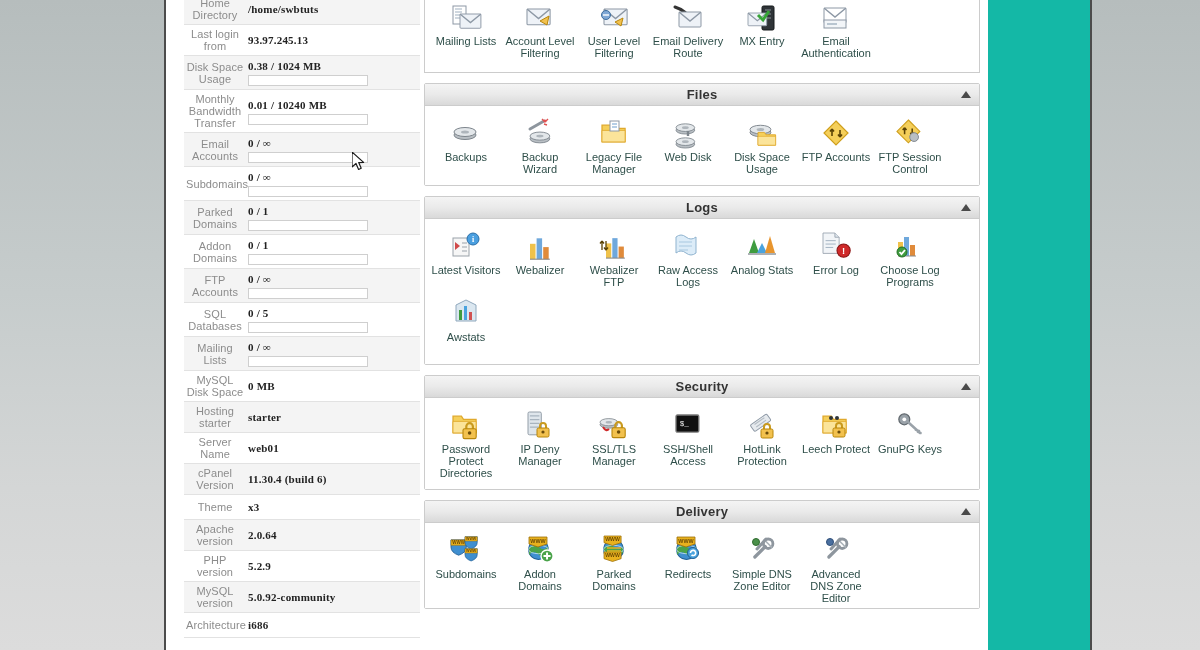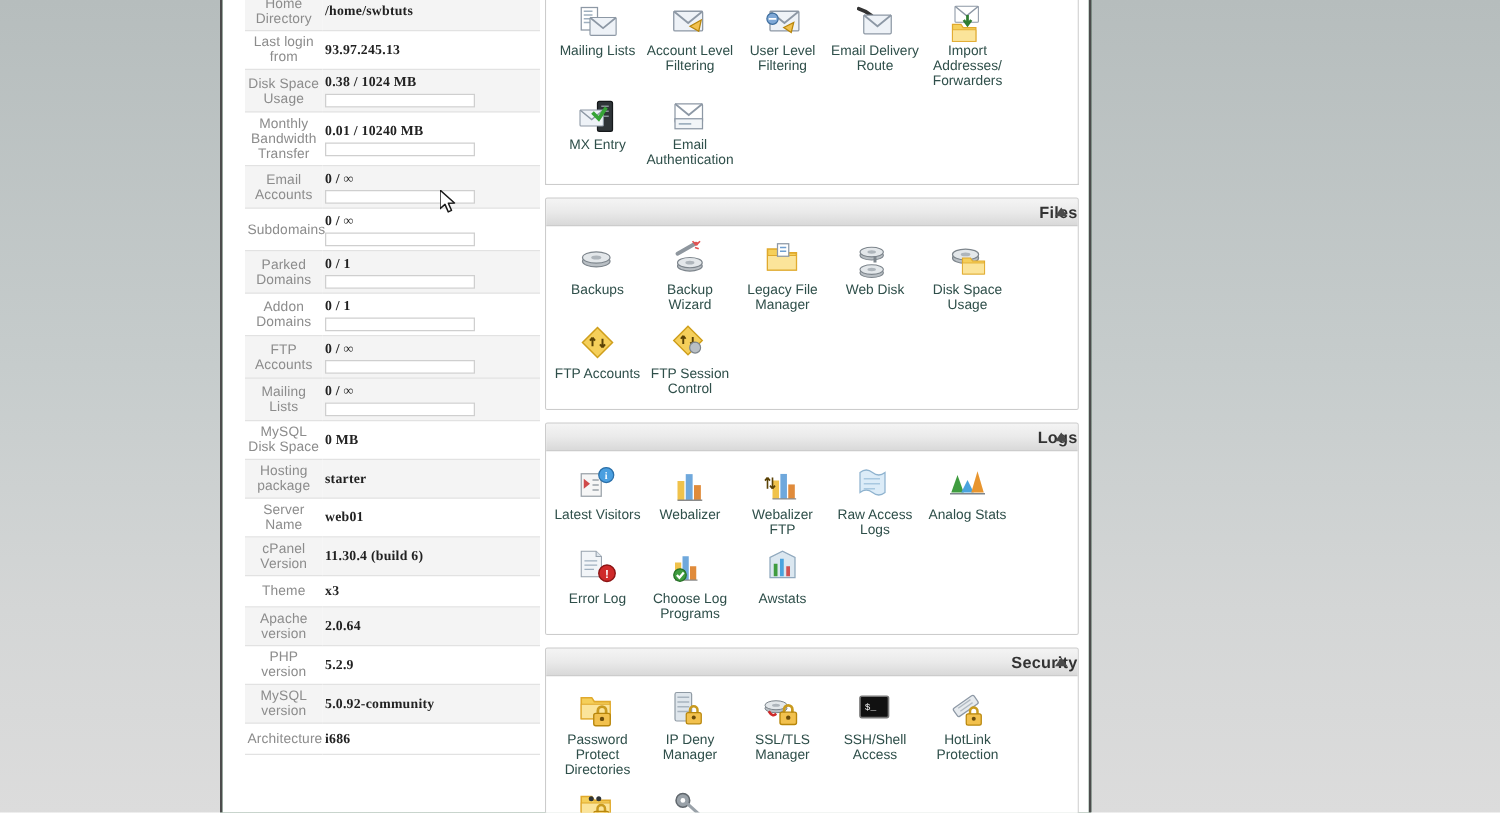--- a/index.html
+++ b/index.html
@@ -9,23 +9,23 @@
     font-family: "Liberation Sans", sans-serif;
   }
   body {
     background: linear-gradient(to bottom, #b6bdbd 0%, #c6cccc 45%, #d4d6d6 75%, #dcdcdc 100%);
     position: relative;
   }
 
   
   #page-frame {
     position: absolute;
-    left: 176px; top: 0;
-    width: 697px; height: 650px;
-    background: #14532d;
+    left: 164px; top: 0;
+    width: 928px; height: 650px;
+    background: #14b8a6;
     border-left: 2px solid #4c4c4c;
     border-right: 2px solid #4c4c4c;
     display: flex;
     flex-direction: row;
   }
 
   
   #stats-col {
     width: 254px;
     min-width: 254px;
@@ -83,21 +83,21 @@
     border: 1px solid #cccccc;
     background: #ffffff;
     margin-bottom: 10px;
     border-radius: 2px;
   }
 
   .panel-head {
     position: relative;
     height: 22px;
     line-height: 22px;
-    text-align: right;
+    text-align: center;
     font-size: 13px;
     font-weight: bold;
     color: #333333;
     background: linear-gradient(to bottom, #f4f4f4 0%, #eaeaea 50%, #d9d9d9 100%);
     border-bottom: 1px solid #cccccc;
     letter-spacing: 0.2px;
   }
   .collapse-tri {
     position: absolute;
     right: 8px; top: 7px;
@@ -221,35 +221,42 @@
               <span class="meter"></span>
             </td>
           </tr>
           <tr class="alt">
             <td class="lbl">FTP Accounts</td>
             <td class="val">
               <span class="quota">0 / ∞</span>
               <span class="meter"></span>
             </td>
           </tr>
+          <tr class="plain">
+            <td class="lbl">SQL Databases</td>
+            <td class="val">
+              <span class="quota">0 / 5</span>
+              <span class="meter"></span>
+            </td>
+          </tr>
           <tr class="alt">
             <td class="lbl">Mailing Lists</td>
             <td class="val">
               <span class="quota">0 / ∞</span>
               <span class="meter"></span>
             </td>
           </tr>
           <tr class="plain">
             <td class="lbl">MySQL Disk Space</td>
             <td class="val">
               <span class="quota">0 MB</span>
             </td>
           </tr>
           <tr class="alt">
-            <td class="lbl">Hosting package</td>
+            <td class="lbl">Hosting starter</td>
             <td class="val">
               <span class="quota">starter</span>
             </td>
           </tr>
           <tr class="plain">
             <td class="lbl">Server Name</td>
             <td class="val">
               <span class="quota">web01</span>
             </td>
           </tr>
@@ -332,34 +339,20 @@
           </a>
           <a class="tile" href="#">
             <span class="ico"><svg width="32" height="32" viewBox="0 0 32 32">
                 <path d="M3 4 q10 3 18 14" stroke="#333333" stroke-width="3" fill="none" stroke-linecap="round"></path>
                 <g transform="translate(7,9) scale(1)">
                   <rect x="0" y="0" width="22" height="15" rx="1" fill="#eef2f7" stroke="#8d98a5"></rect>
                   <path d="M0 0 L11 9 L22 0" fill="none" stroke="#8d98a5" stroke-width="1.4"></path>
                 </g>
               </svg></span>
             <span class="cap">Email Delivery Route</span>
-          </a>
-          <a class="tile" href="#">
-            <span class="ico"><svg width="32" height="32" viewBox="0 0 32 32">
-                <g transform="translate(6,2) scale(0.85)">
-                  <rect x="0" y="0" width="22" height="15" rx="1" fill="#ffffff" stroke="#8d98a5"></rect>
-                  <path d="M0 0 L11 9 L22 0" fill="none" stroke="#8d98a5" stroke-width="1.4"></path>
-                </g>
-                <path d="M16 9 v7 M13 13 l3 4 l3 -4" stroke="#2f7d32" stroke-width="2.2" fill="none"></path>
-                <g transform="translate(4,14) scale(0.85)">
-                  <path d="M0 3 h8 l2 3 h12 v13 h-22 z" fill="#f5cf5a" stroke="#e0a92c" stroke-width="1.2"></path>
-                  <path d="M0 8 h22 v11 h-22 z" fill="#fbe49a" stroke="#e0a92c" stroke-width=".8"></path>
-                </g>
-              </svg></span>
-            <span class="cap">Import Addresses/ Forwarders</span>
           </a>
           <a class="tile" href="#">
             <span class="ico"><svg width="32" height="32" viewBox="0 0 32 32">
                 <rect x="16" y="3" width="12" height="24" rx="1.5" fill="#2f3438" stroke="#15181a"></rect>
                 <path d="M19 7 h6 M19 11 h6 M19 15 h6" stroke="#8a9298" stroke-width="1.2"></path>
                 <g transform="translate(2,10) scale(0.85)">
                   <rect x="0" y="0" width="22" height="15" rx="1" fill="#eef2f7" stroke="#8d98a5"></rect>
                   <path d="M0 0 L11 9 L22 0" fill="none" stroke="#8d98a5" stroke-width="1.4"></path>
                 </g>
                 <path d="M12 12 l5 5 l6 -9" stroke="#36a436" stroke-width="3" fill="none"></path>

